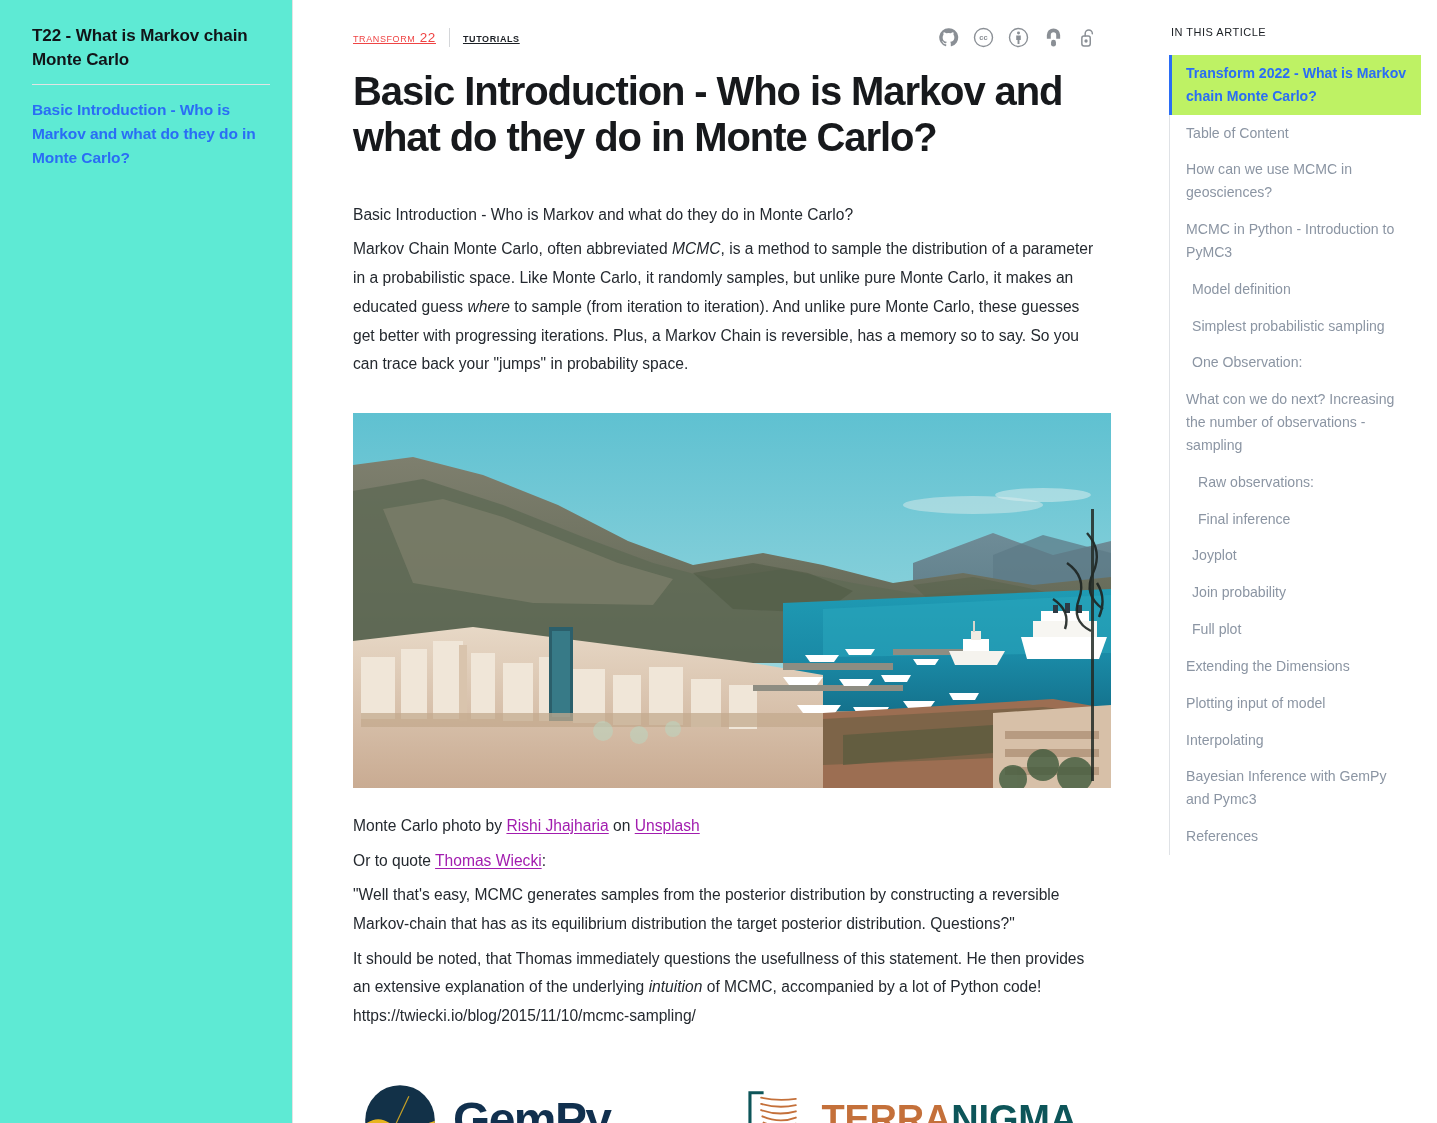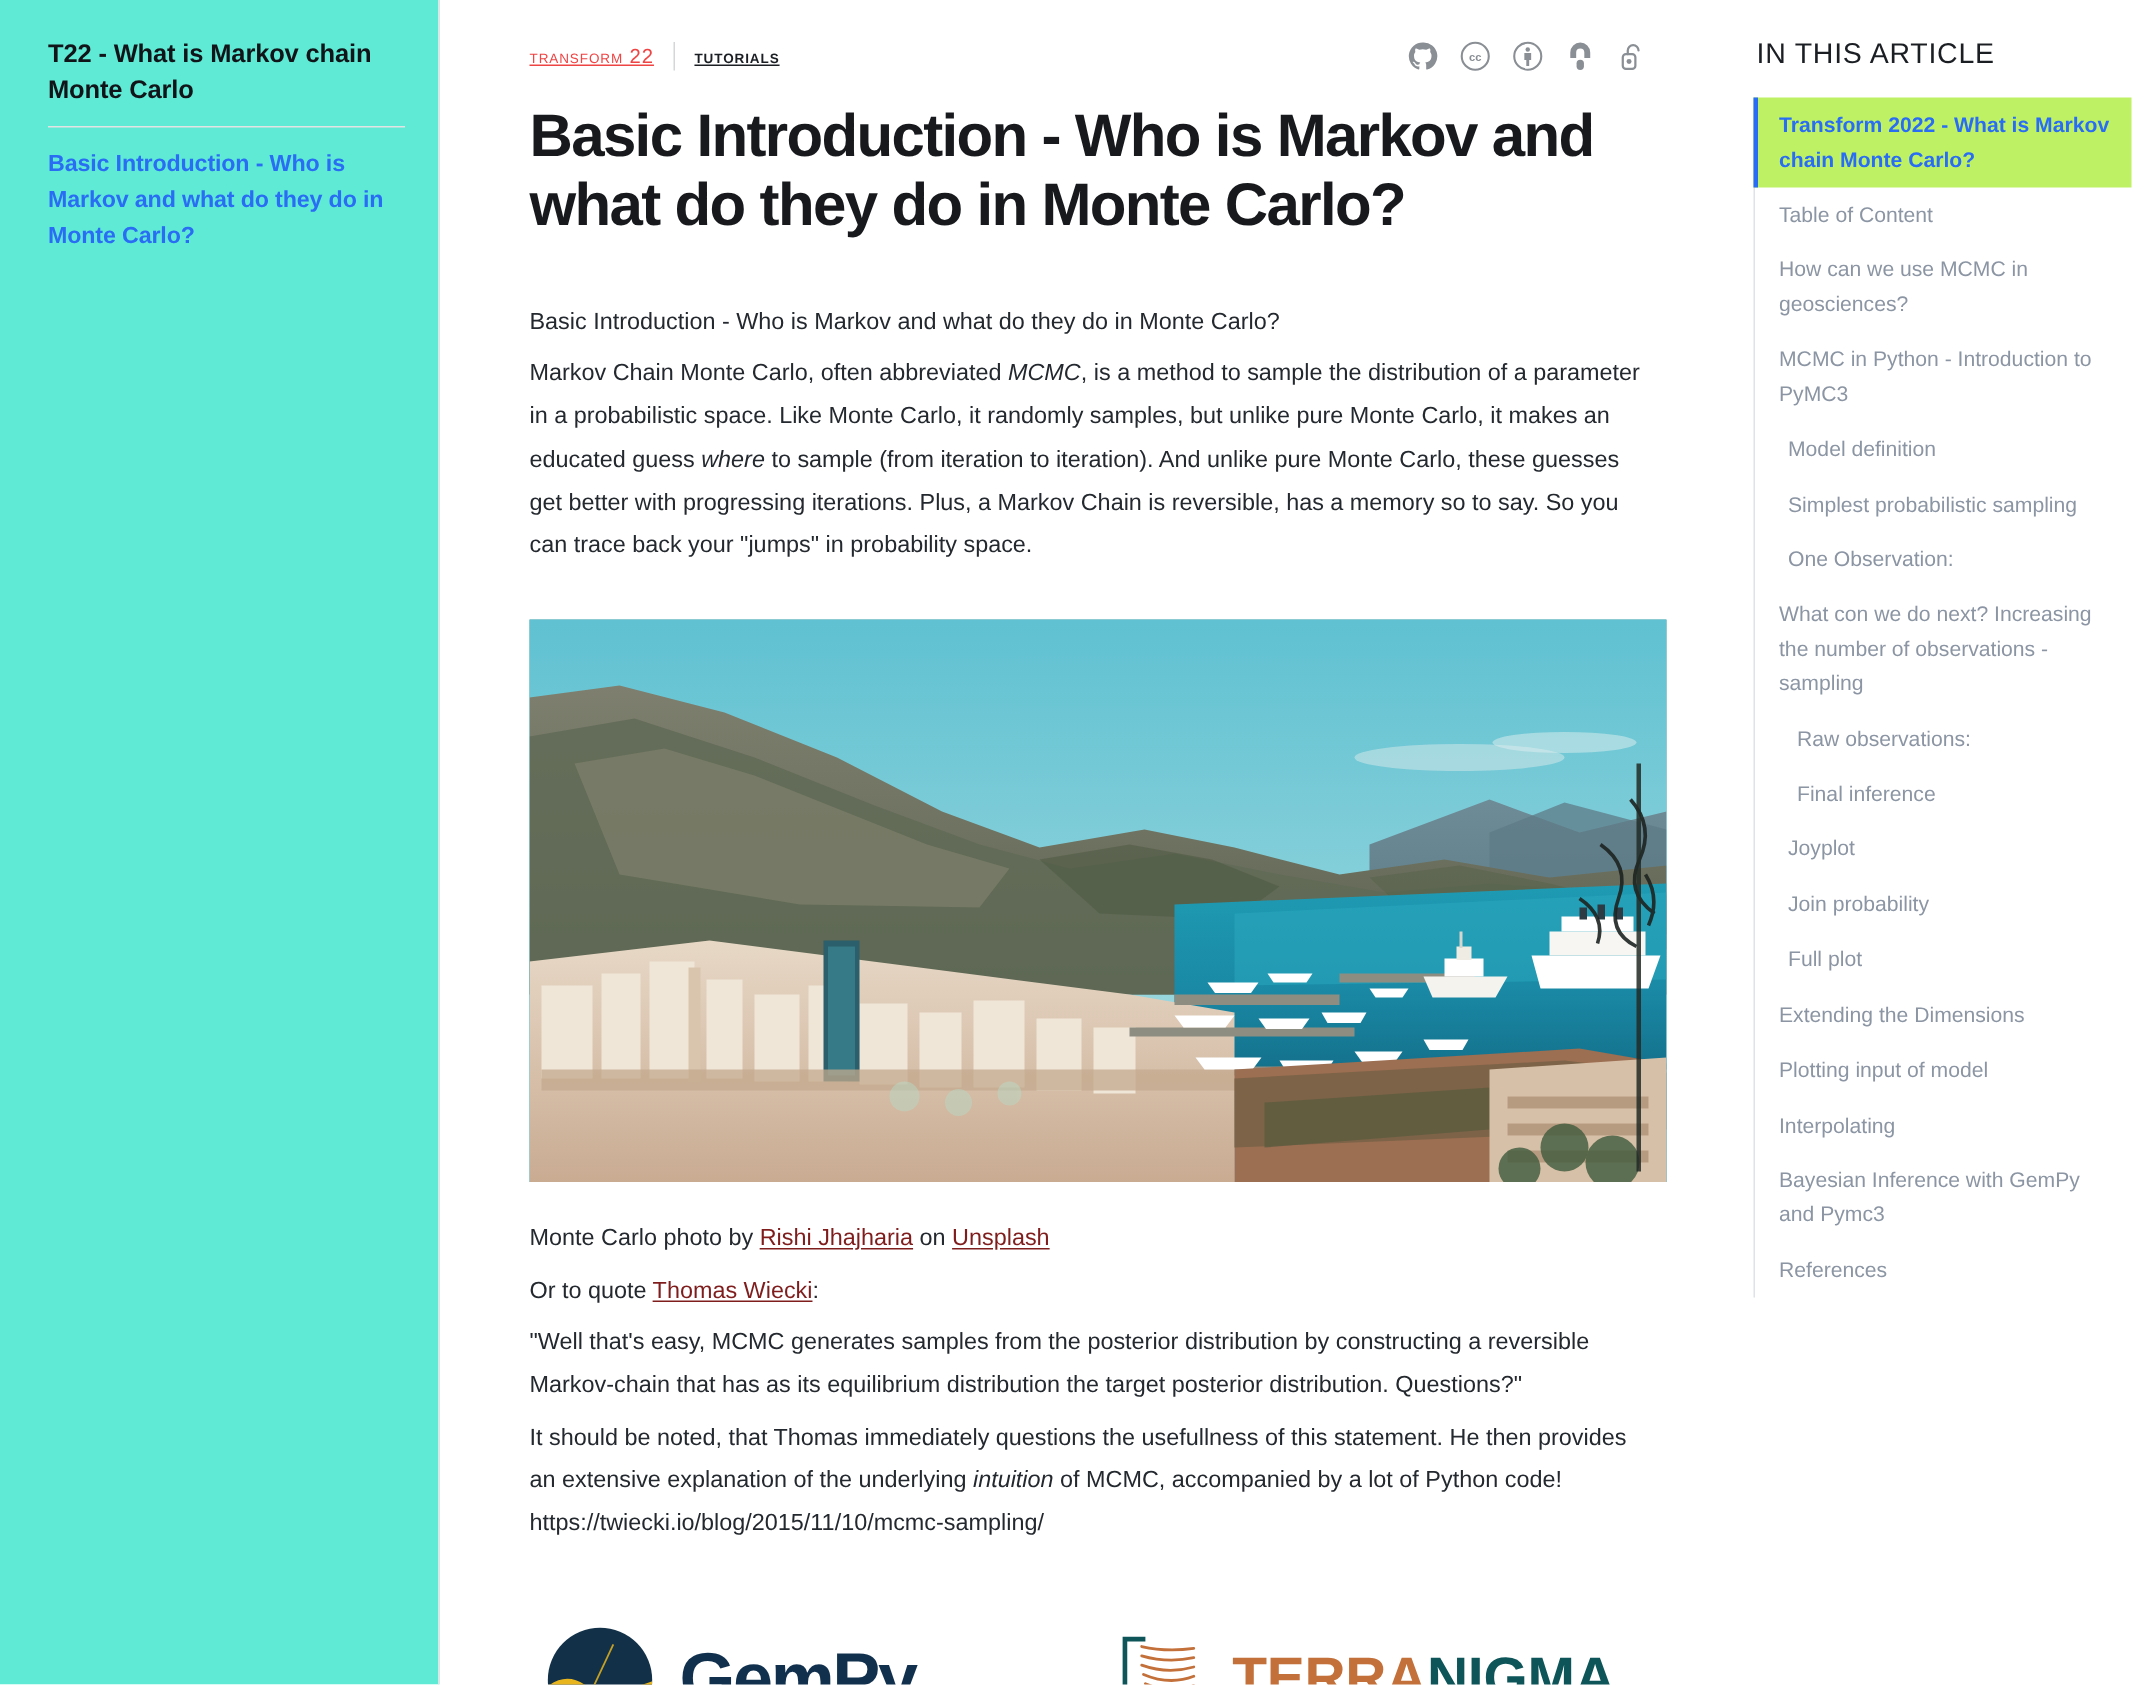--- a/index.html
+++ b/index.html
@@ -60,21 +60,21 @@
     letter-spacing:-1.1px; color:#17191c;
     margin:0 0 40px 0; max-width:730px;
   }
 
   .body-text {
     font-size:15.6px; line-height:1.84; color:#24292f;
     max-width:752px; margin:0 0 6px 0;
   }
   .body-text em { font-style:italic; }
   .body-text a, .inline-link {
-    color:#7f1d1d; text-decoration:underline;
+    color:#a21caf; text-decoration:underline;
     text-underline-offset:2px;
   }
 
   .hero {
     width:758px; height:375px;
     margin:34px 0 24px 0;
     overflow:hidden; position:relative;
     background:#2a9aa8;
   }
   .hero svg { display:block; width:100%; height:100%; }
@@ -94,21 +94,21 @@
   .logo-terra .word { font-size:38px; font-weight:700; letter-spacing:-.2px; }
   .logo-terra .word .t1 { color:#c4703a; }
   .logo-terra .word .t2 { color:#0d5559; }
 
   
   .toc {
     width:278px; flex:0 0 278px;
     padding:26px 16px 0 10px;
   }
   .toc-heading {
-    font-size:19px; letter-spacing:.5px; color:#1b1f24;
+    font-size:11px; letter-spacing:.5px; color:#1b1f24;
     margin:0 0 17px 2px; font-weight:400;
   }
   .toc-list { border-left:1px solid #dfe2e6; }
   .toc-item {
     display:block; text-decoration:none;
     font-size:14.1px; line-height:1.62;
     color:#8b95a3;
     padding:7px 8px 7px 14px;
     border-left:3px solid transparent;
     margin-left:-1px;

